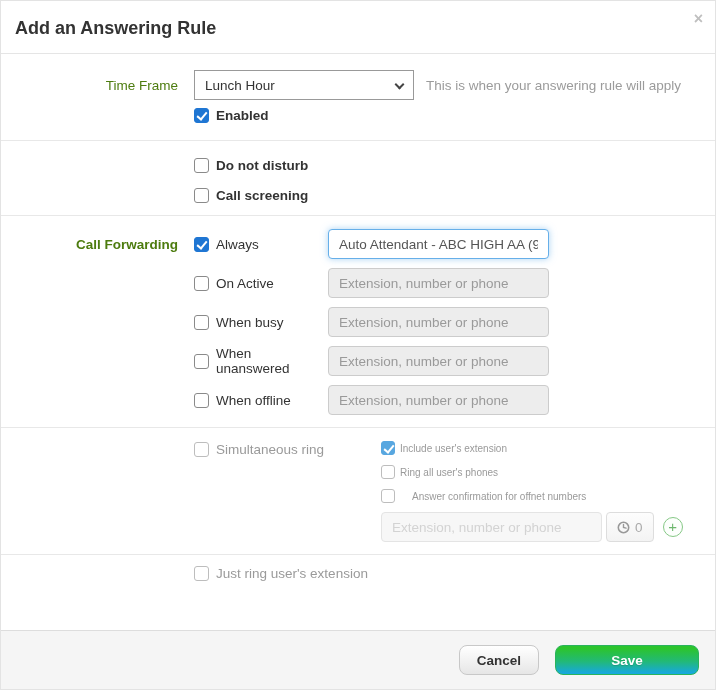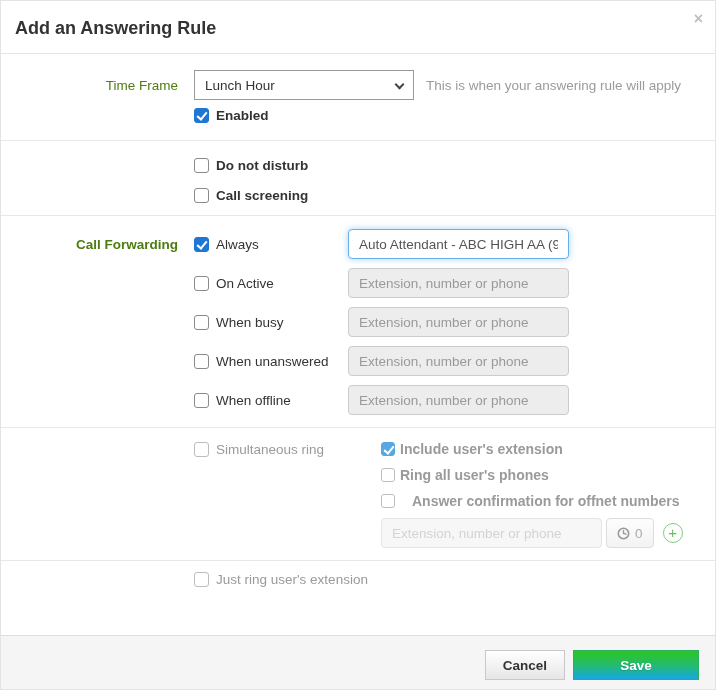--- a/index.html
+++ b/index.html
@@ -45,40 +45,40 @@
   .helper { margin-left:12px; font-size:13.5px; color:#9b9b9b; }
   
   .txt { width:221px; height:30px; border:1px solid #ccc; border-radius:4px; padding:0 10px;
     font-family:inherit; font-size:13.5px; color:#555; background:#fff; }
   .txt::placeholder { color:#9a9a9a; opacity:1; }
   .txt.focused { border-color:#66afe9; outline:0; box-shadow:0 0 7px rgba(102,175,233,.55); }
   .txt.off { background:#ededed; border-color:#ccc; }
   .txt.faded { background:#f7f7f7; border-color:#e4e4e4; }
   .txt.faded::placeholder { color:#d3d3d3; }
   
-  .cf-left { width:154px; display:flex; align-items:center; flex:none; }
+  .cf-left { width:134px; display:flex; align-items:center; flex:none; }
   
   .sim-left { width:187px; display:flex; align-items:flex-start; flex:none; padding-top:1px; }
   .sub-row { display:flex; align-items:center; }
-  .sub-row .cb-label { margin-left:5px; font-size:14px;font-weight:bold; }
+  .sub-row .cb-label { margin-left:5px; font-size:10px; }
   .delay-box { height:30px; margin-left:4px; padding:0 10px; border:1px solid #ddd; border-radius:4px;
     background:linear-gradient(#fdfdfd,#f3f3f3); display:flex; align-items:center; color:#aaa;
     font-size:13.5px; }
   .delay-box .num { margin-left:5px; }
   .plus-btn { width:20px; height:20px; margin-left:9px; border:1px solid #86c886; border-radius:50%;
     color:#6db86d; background:#fcfffc; font-size:15px; line-height:17px; text-align:center;
     cursor:pointer; flex:none; }
   
   .modal-footer { margin-top:auto; height:59px; background:#f5f5f5; border-top:1px solid #ddd;
     display:flex; align-items:center; justify-content:flex-end; padding:0 16px; flex:none; }
-  .btn { height:30px; border-radius:0; font-family:inherit; font-size:13.5px; font-weight:bold;
+  .btn { height:30px; border-radius:8px; font-family:inherit; font-size:13.5px; font-weight:bold;
     cursor:pointer; }
   .btn-cancel { padding:0 17px; color:#333; background:linear-gradient(#ffffff,#e6e6e6);
     border:1px solid #c8c8c8; }
-  .btn-save { width:126px; margin-left:8px; color:#fff; border:1px solid #29b35c;
+  .btn-save { width:144px; margin-left:16px; color:#fff; border:1px solid #29b35c;
     background:linear-gradient(180deg,#2cc42c 8%,#22b977 55%,#17a8dc 96%);
     text-shadow:0 1px 1px rgba(0,0,0,.15); }
 </style>
 </head>
 <body>
 
 <div class="modal">
 
   <div class="modal-header">
     <div class="modal-title">Add an Answering Rule</div>

